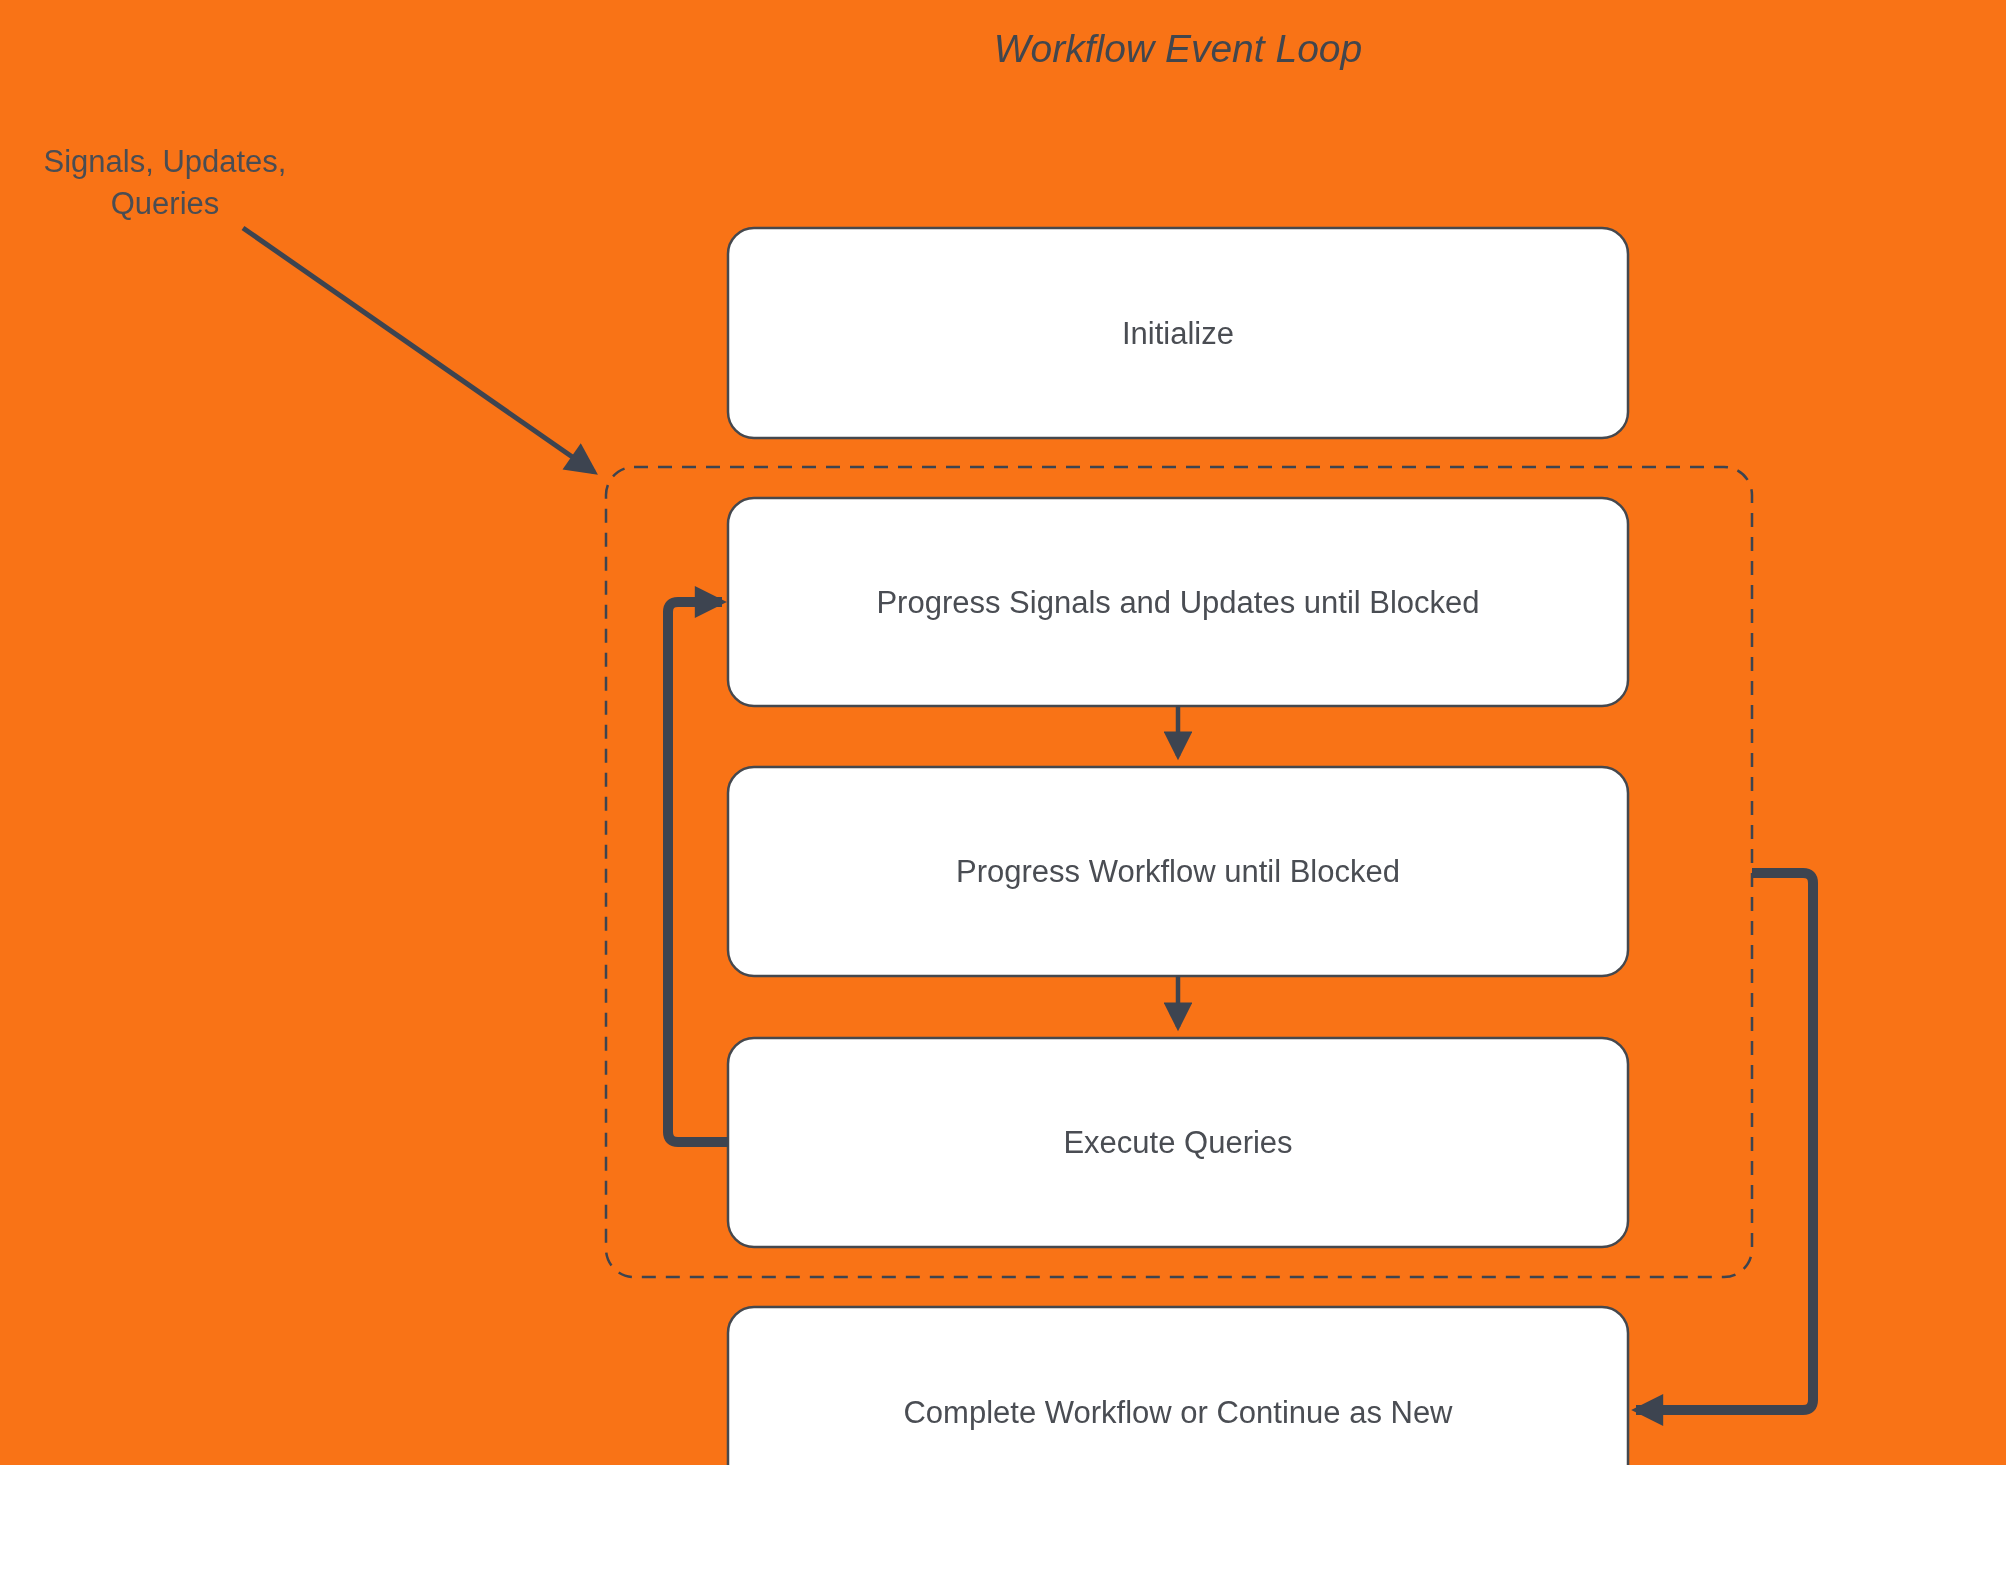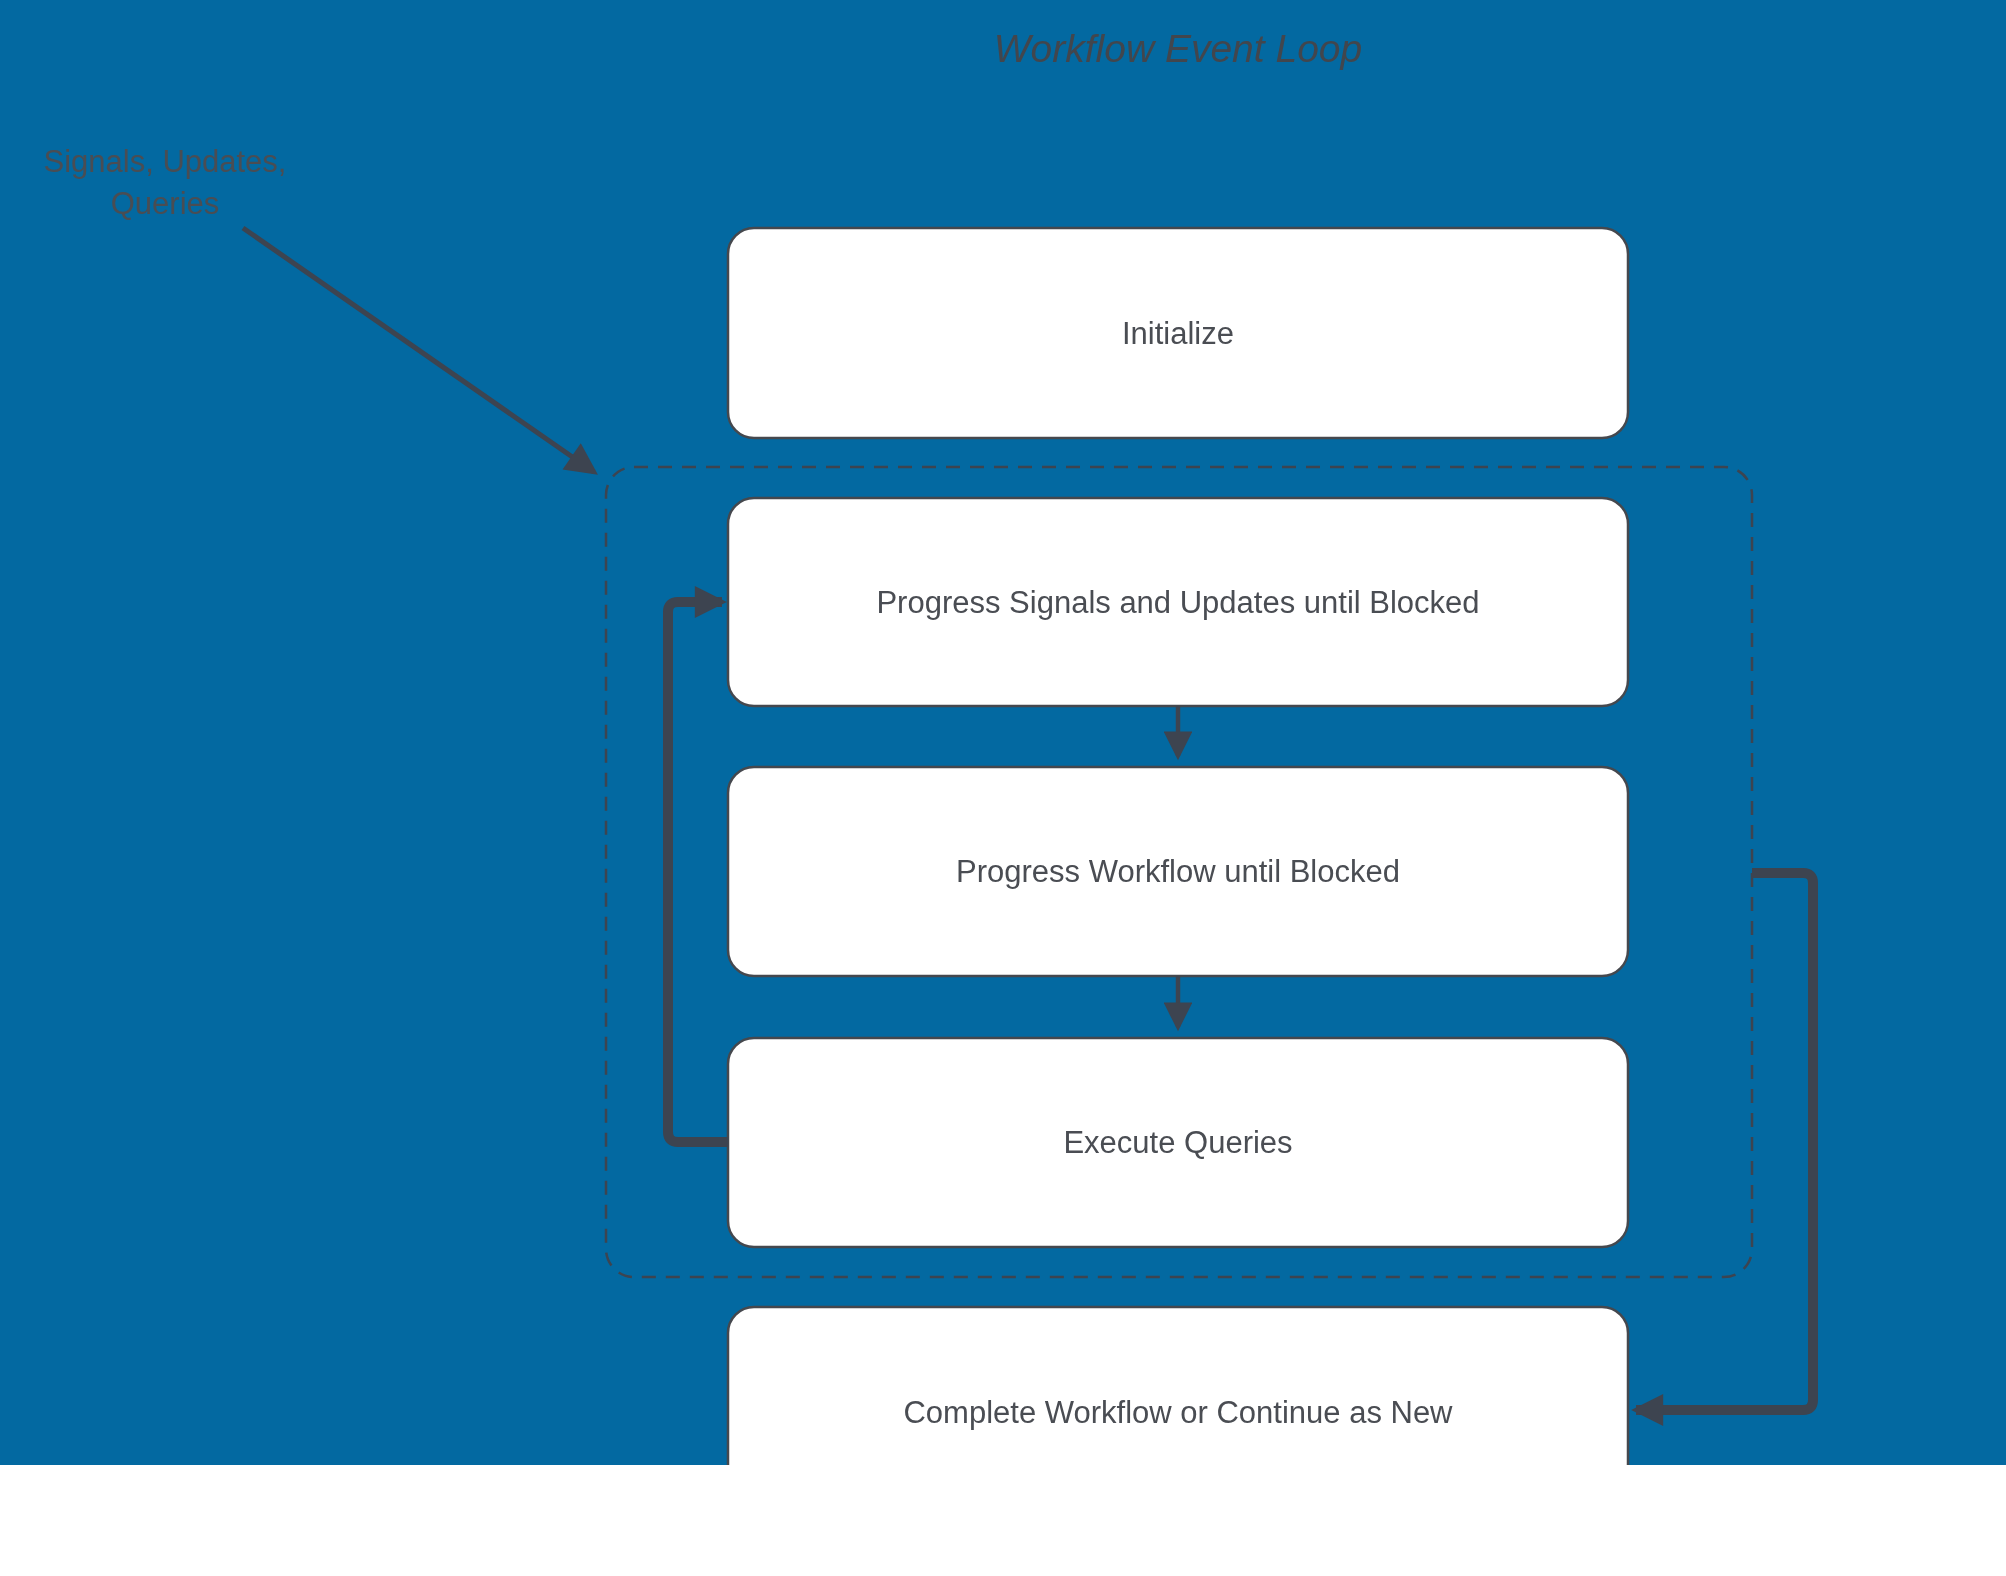--- a/index.html
+++ b/index.html
@@ -4,21 +4,21 @@
 <style>
   html, body {
     margin: 0;
     padding: 0;
     background: #ffffff;
   }
   .stage {
     width: 2006px;
     height: 1465px;
     position: relative;
-    background: #0369a1;
+    background: #f97316;
     font-family: "Liberation Sans", sans-serif;
   }
   svg { display: block; }
   .diagram-title {
     font-family: "Liberation Sans", sans-serif;
     font-size: 39px;
     font-style: italic;
     font-weight: 400;
   }
   .node-label, .annotation-line {

